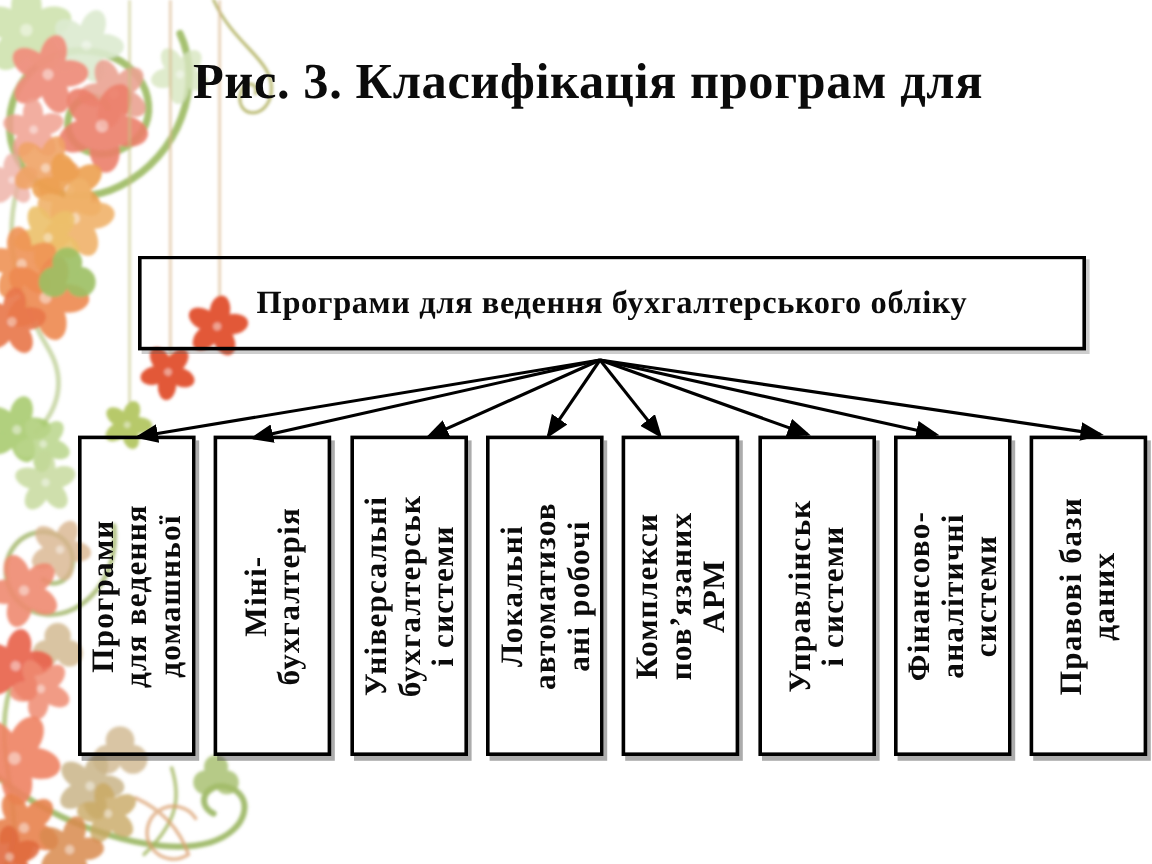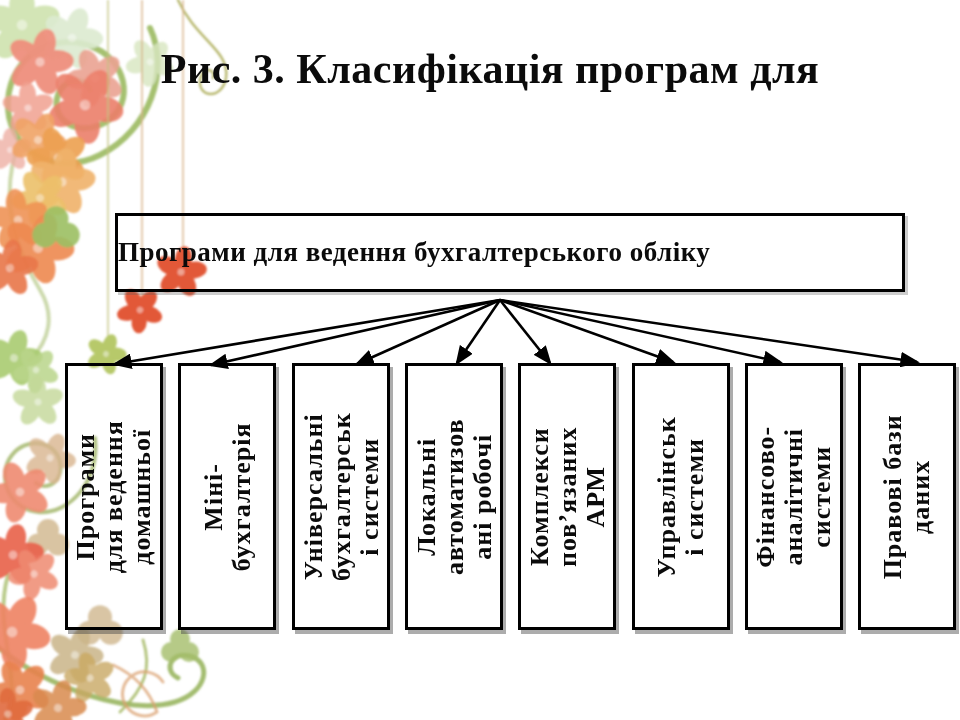--- a/index.html
+++ b/index.html
@@ -12,21 +12,21 @@
   
   .title{
     position:absolute; left:50px; top:38px; width:880px; z-index:2;
     text-align:center; font-weight:700; font-size:42px; line-height:1.5;
     letter-spacing:0.5px;
   }
   
   .root-box{
     position:absolute; left:115px; top:213px; width:790px; height:79px; z-index:3;
     border:3px solid #000; box-sizing:border-box; background:transparent;
-    display:flex; align-items:center; 
+    display:flex; align-items:center; justify-content:center;
     box-shadow:3px 3px 0 rgba(90,90,90,0.3);
   }
   .root-box span{font-weight:700; font-size:27px; letter-spacing:0.5px; white-space:nowrap;}
   
   .vbox{
     position:absolute; top:363px; width:98px; height:267px; z-index:3;
     border:3px solid #000; box-sizing:border-box; background:transparent;
     display:flex; align-items:center; justify-content:center;
     box-shadow:3px 4px 0 rgba(70,70,70,0.45);
   }

